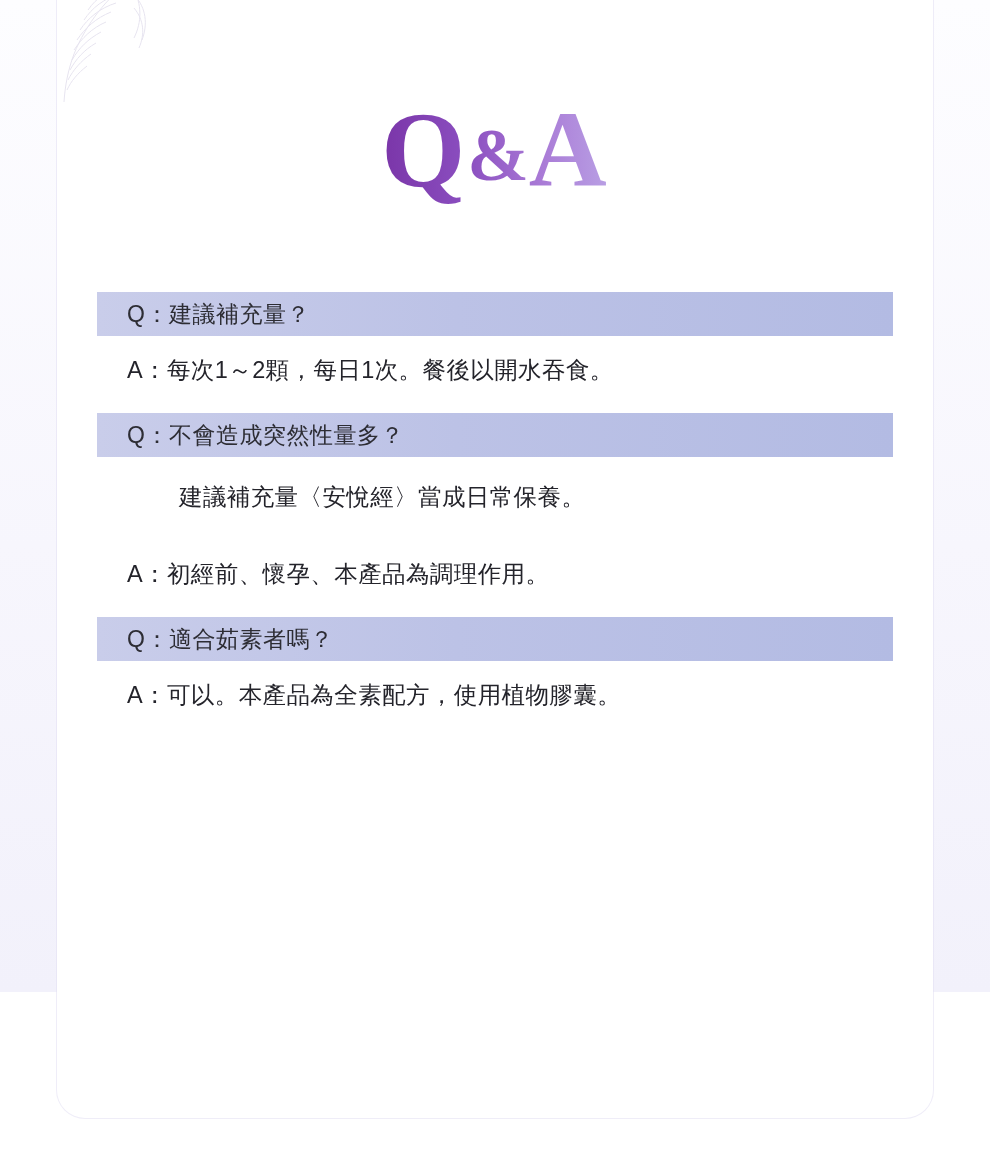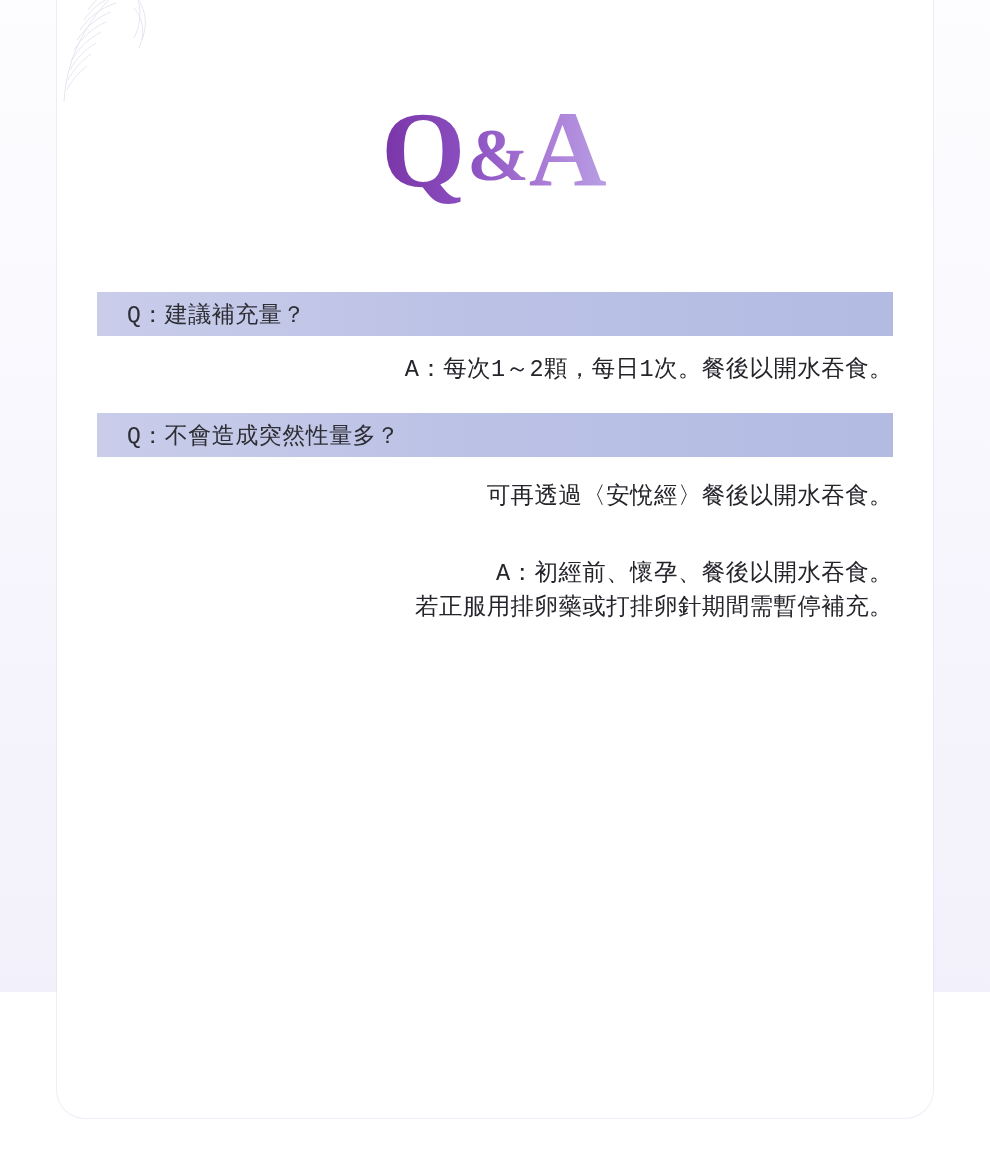--- a/index.html
+++ b/index.html
@@ -77,21 +77,20 @@
 
   
   .qa-list {
     position: absolute;
     left: 97px;
     top: 292px;
     width: 796px;
   }
   .qa-item {
     margin-bottom: 6px;
-    font-family: Liberation Mono, monospace;
   }
   .q-bar {
     background: linear-gradient(90deg, #c9cdea 0%, #bcc2e6 45%, #b3bbe3 100%);
     height: 44px;
     display: flex;
     align-items: center;
     padding: 0 0 0 30px;
     box-sizing: border-box;
   }
   .q-text {
@@ -103,21 +102,20 @@
   }
   .a-block {
     padding: 17px 0 20px 30px;
   }
   .a-line {
     font-size: 23.5px;
     color: #24242b;
     letter-spacing: 0.4px;
     line-height: 1.45;
     white-space: nowrap;
-    text-align: right;
   }
   .a-line.indent {
     padding-left: 52px;
   }
 </style>
 </head>
 <body>
 
 <div class="page">
   <div class="card"></div>
@@ -158,26 +156,33 @@
     </div>
 
     <div class="qa-item">
       <div class="q-bar">
         <span class="q-text">Q：不會造成突然性量多？</span>
       </div>
     </div>
 
     <div class="qa-item">
       <div class="a-block">
-        <div class="a-line indent">可再透過〈安悅經〉餐後以開水吞食。</div>
+        <div class="a-line indent">建議補充量〈安悅經〉當成日常保養。</div>
       </div>
     </div>
 
     <div class="qa-item">
       <div class="a-block">
-        <div class="a-line">A：初經前、懷孕、餐後以開水吞食。</div>
-        <div class="a-line indent">若正服用排卵藥或打排卵針期間需暫停補充。</div>
+        <div class="a-line">A：初經前、懷孕、本產品為調理作用。</div>
       </div>
     </div>
 
+    <div class="qa-item">
+      <div class="q-bar">
+        <span class="q-text">Q：適合茹素者嗎？</span>
+      </div>
+      <div class="a-block">
+        <div class="a-line">A：可以。本產品為全素配方，使用植物膠囊。</div>
+      </div>
+    </div>
 
   </div>
 </div>
 
 </body></html>

